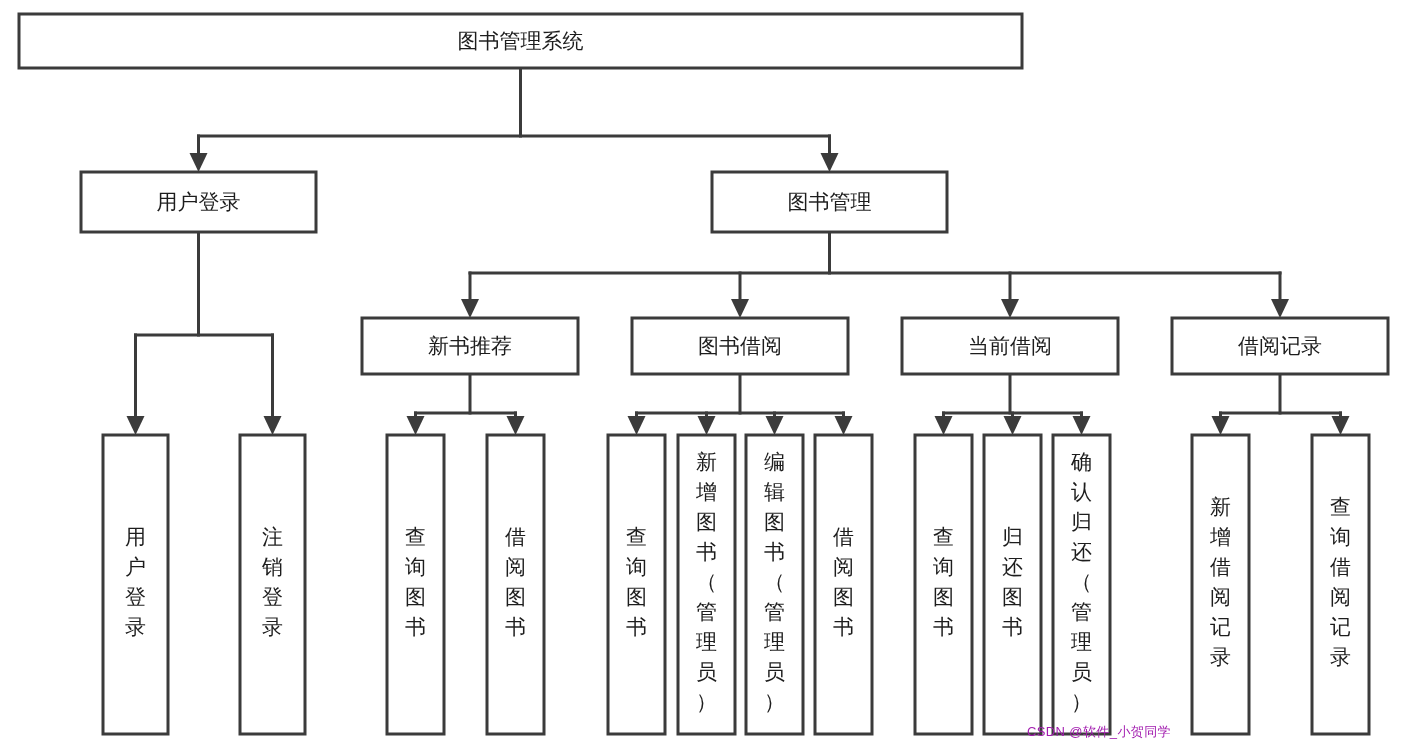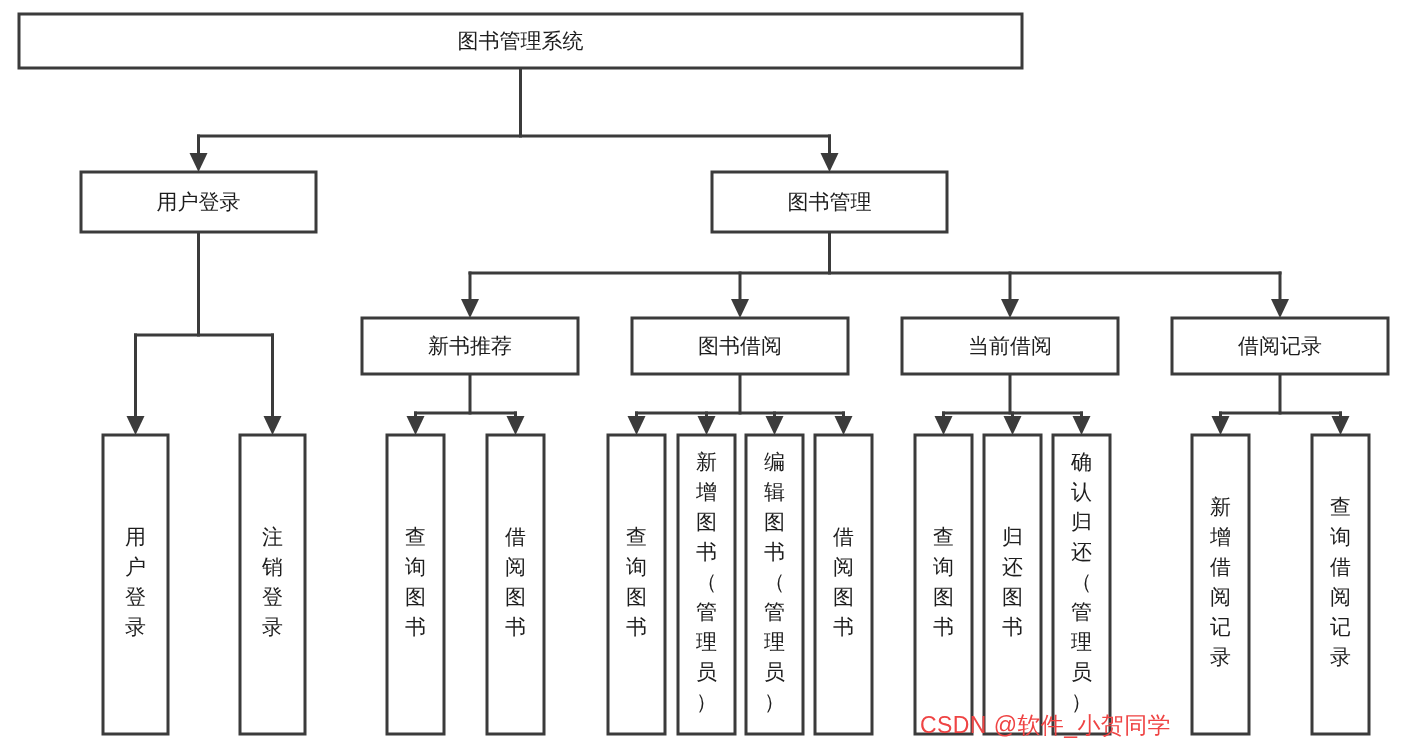--- a/index.html
+++ b/index.html
@@ -52,22 +52,22 @@
     fill: #1d1d1d;
     font-family: "Liberation Sans", "DejaVu Sans", sans-serif;
     font-size: 21px;
     text-anchor: middle;
   }
   .watermark {
     position: absolute;
     right: 12px;
     bottom: 6px;
     font-family: "Liberation Sans", "DejaVu Sans", sans-serif;
-    font-size: 23px;
-    color: #ef4444;
+    font-size: 13px;
+    color: #a21caf;
     white-space: nowrap;
     letter-spacing: 0.4px;
   }
 </style>
 </head>
 <body>
 
 <div id="diagram-root">
   <svg id="tree-canvas" viewBox="0 0 1405 747">
     <g id="connector-layer">

